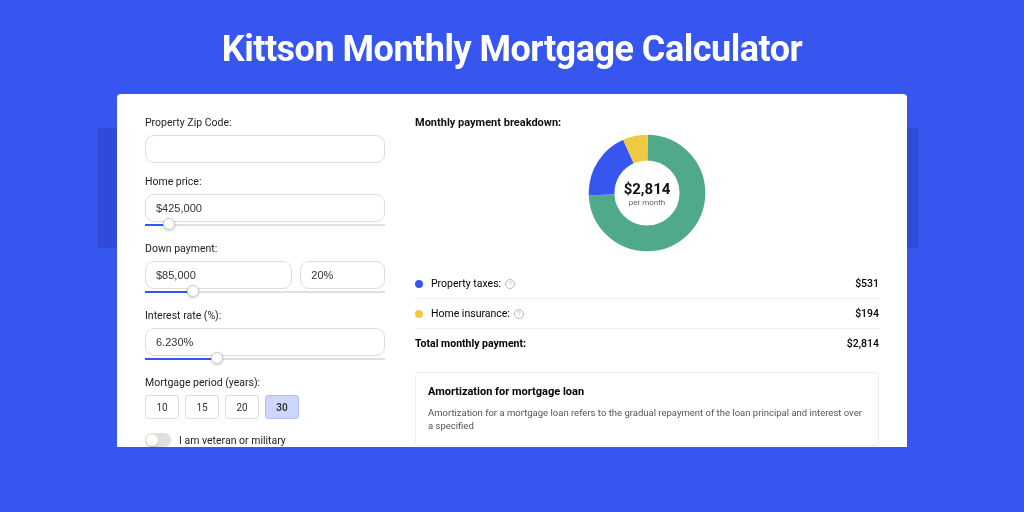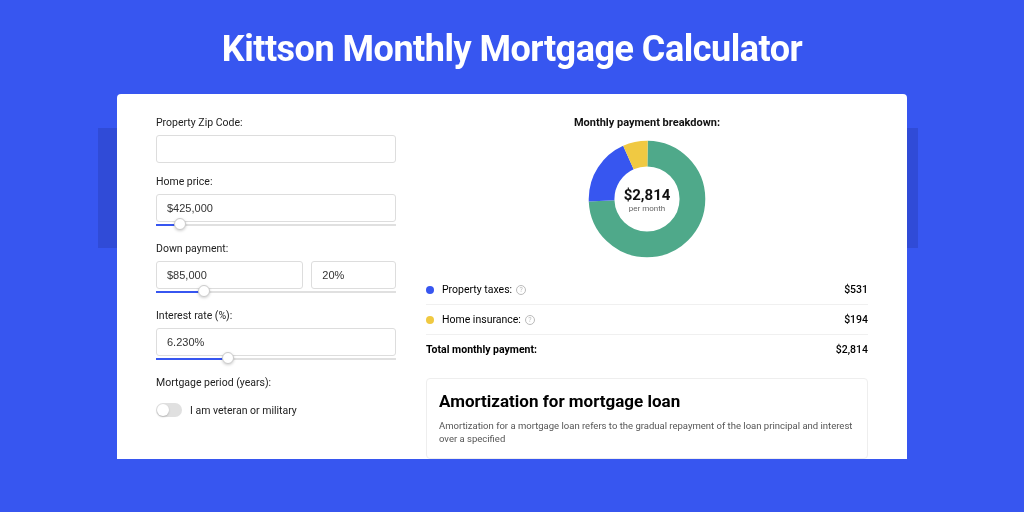--- a/index.html
+++ b/index.html
@@ -17,21 +17,21 @@
     font-size: 36px;
     font-weight: 700;
     padding: 28px 0 24px;
     letter-spacing: -0.5px;
   }
   .card {
     background: #fff;
     width: 790px;
     margin: 0 auto;
     border-radius: 4px 4px 0 0;
-    padding: 22px 39px 0;
+    padding: 22px 28px 0;
     display: flex;
     gap: 30px;
     position: relative;
   }
   .dark-band {
     position: absolute;
     top: 128px;
     left: 98px;
     right: 106px;
     height: 120px;
@@ -43,21 +43,21 @@
   .field-label {
     font-size: 10.5px;
     color: #222;
     margin-bottom: 6px;
     display: block;
   }
   .text-input {
     width: 100%;
     height: 28px;
     border: 1px solid #ddd;
-    border-radius: 3px;
+    border-radius: 9px;
     padding: 0 10px;
     font-size: 11px;
     color: #333;
     background: #fff;
   }
   .field-group { margin-bottom: 12px; }
   .slider-wrap {
     position: relative;
     height: 10px;
     margin-top: -2px;
@@ -138,22 +138,21 @@
     border-radius: 50%;
     background: #fff;
     box-shadow: 0 1px 2px rgba(0,0,0,0.2);
   }
   .toggle-label { font-size: 10.5px; color: #222; }
 
   .breakdown-title {
     font-size: 11px;
     font-weight: 700;
     color: #111;
-    margin-bottom: 10px;
-    text-align: center;
+    margin-bottom: 4px;
   }
   .donut-wrap {
     display: flex;
     justify-content: center;
     margin: 4px 0 16px;
   }
   .donut {
     position: relative;
     width: 120px;
     height: 120px;
@@ -197,21 +196,21 @@
     font-size: 7px;
     color: #bbb;
   }
 
   .amort-card {
     border: 1px solid #eee;
     border-radius: 4px;
     margin-top: 14px;
     padding: 12px;
   }
-  .amort-title { font-size: 17px; font-weight: 700; margin-bottom: 8px; }
+  .amort-title { font-size: 11px; font-weight: 700; margin-bottom: 8px; }
   .amort-text { font-size: 9.5px; color: #555; line-height: 1.4; }
 </style>
 </head>
 <body>
 
 <div class="page-title">Kittson Monthly Mortgage Calculator</div>
 
 <div class="dark-band"></div>
 
 <div class="card">
@@ -251,20 +250,26 @@
       <input class="text-input" type="text" value="6.230%" style="">
       <div class="slider-wrap">
         <div class="slider-track"></div>
         <div class="slider-fill" style="width:30%"></div>
         <div class="slider-thumb" style="left:30%"></div>
       </div>
     </div>
 
     <div class="field-group">
       <label class="field-label">Mortgage period (years):</label>
+      <div class="periods">
+        <div class="period-btn">10</div>
+        <div class="period-btn">15</div>
+        <div class="period-btn">20</div>
+        <div class="period-btn active">30</div>
+      </div>
     </div>
 
     <div class="toggle-row">
       <div class="toggle">
         <div class="toggle-knob"></div>
       </div>
       <span class="toggle-label">I am veteran or military</span>
     </div>
 
   </div>

